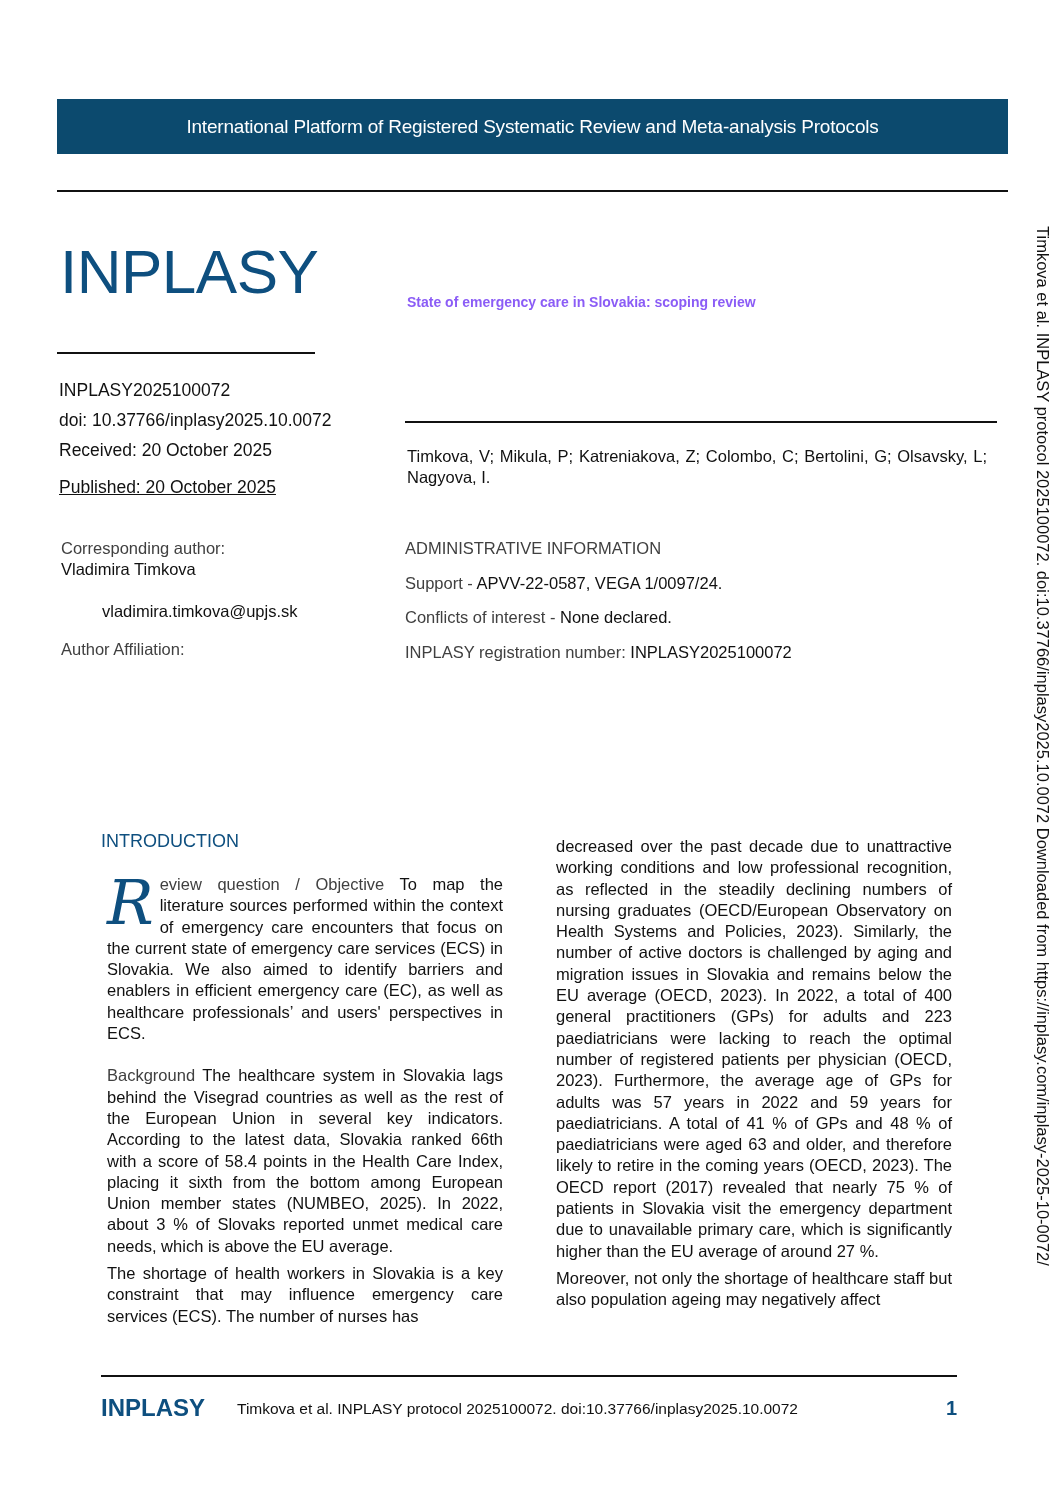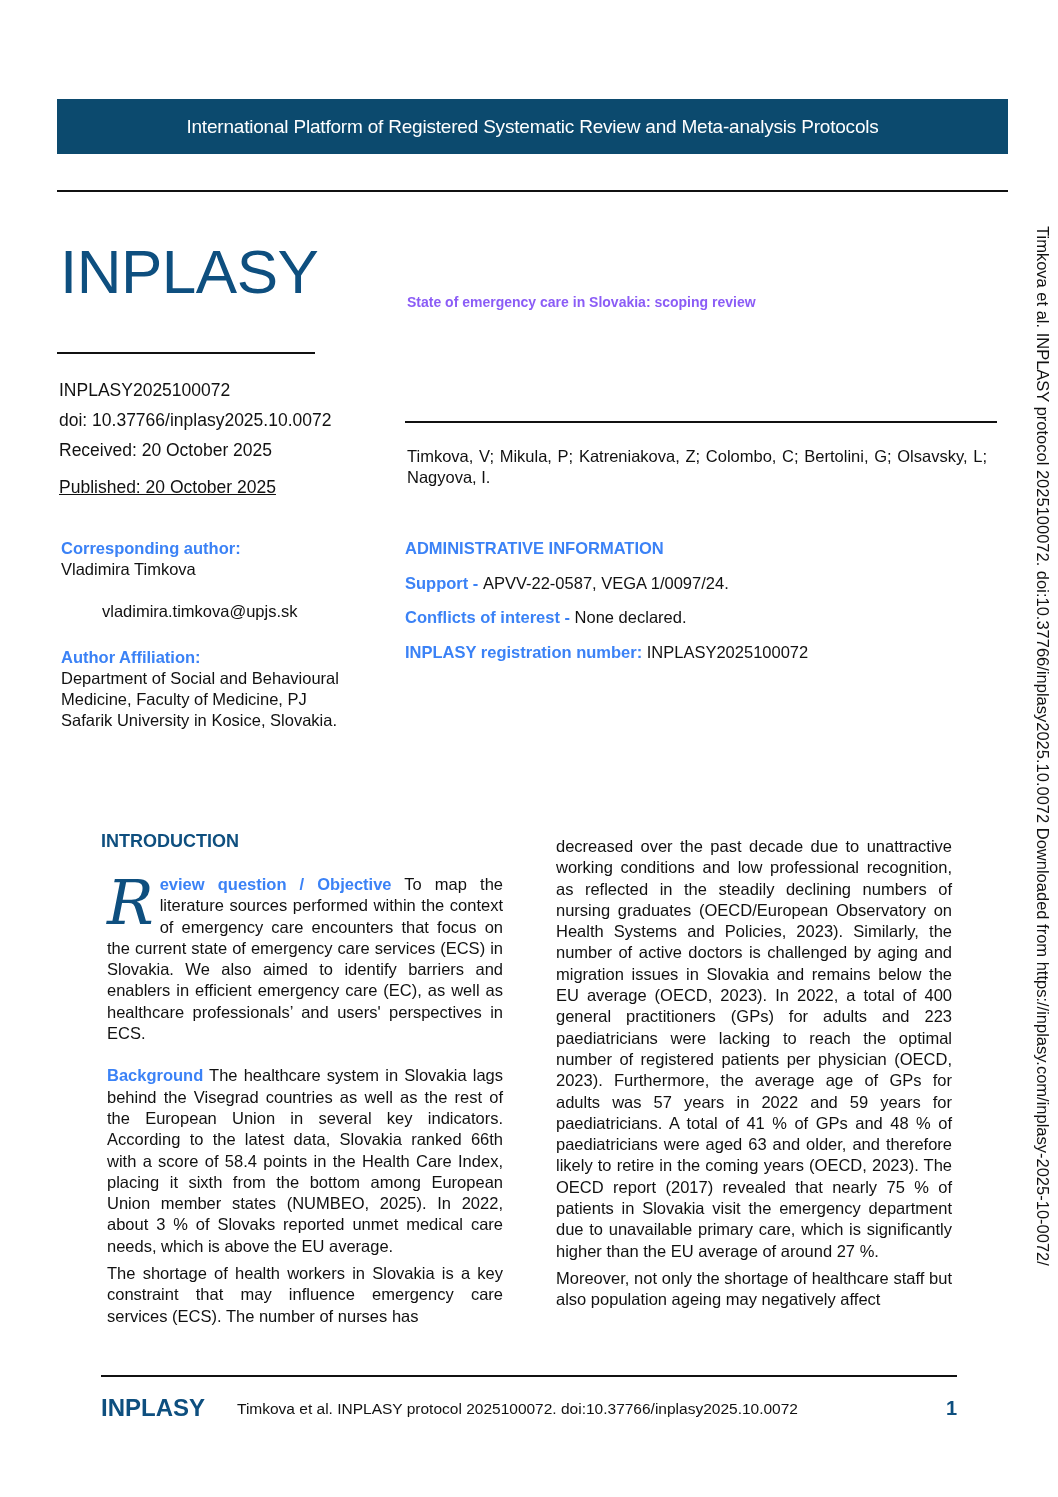--- a/index.html
+++ b/index.html
@@ -8,32 +8,32 @@
   #banner { position:absolute; left:57px; top:99px; width:951px; height:55px;
             background:#0c4a6e; color:#ffffff; display:flex; align-items:center;
             justify-content:center; font-size:19px; letter-spacing:-0.2px; }
   .rule { position:absolute; background:#111; }
   #brand { position:absolute; left:60px; top:236px; font-size:62px; color:#0e4f7f;
            letter-spacing:-0.5px; font-weight:normal; }
   #title { position:absolute; left:407px; top:294px; font-size:14px; font-weight:bold; color:#8b5cf6; }
   .meta { position:absolute; left:59px; font-size:17.5px; color:#111; }
   #authors { position:absolute; left:407px; top:446px; width:580px; font-size:16.5px;
              line-height:21px; text-align:justify; text-align-last:left; }
-  .label { font-weight:bold; color:#3b82f6; }
+  .label { font-weight:normal; color:#404040; }
   #corr { position:absolute; left:61px; top:538px; width:300px; font-size:16.5px; line-height:21px; }
   #corr p { margin:0; }
   #admin { position:absolute; left:405px; top:538px; width:582px; font-size:16.5px; }
   #admin .row { margin:0 0 13.5px 0; line-height:21px; }
   #admin .amend { text-align:justify; line-height:21px; }
   .col { position:absolute; width:408px; font-size:16.5px; line-height:21.3px;
          text-align:justify; }
   .col p { margin:6px; }
   #col1 { left:101px; top:830px; }
   #col2 { left:550px; top:830px; }
-  #intro-head { font-size:18px; font-weight:bold; color:#0e4f7f; margin:0 0 22px 0; line-height:22px; }
+  #intro-head { font-size:18px; font-weight:normal; color:#0e4f7f; margin:0 0 22px 0; line-height:22px; }
   .dropcap { float:left; font-family:"DejaVu Serif", serif; font-style:italic; color:#0e4f7f;
              font-size:62px; line-height:54px; margin:2px 6px 0 0; }
   #footer-brand { position:absolute; left:101px; top:1394px; font-size:24px; font-weight:bold; color:#0e4f7f; }
   #footer-cite { position:absolute; left:237px; top:1400px; font-size:15.5px; }
   #footer-page { position:absolute; left:946px; top:1397px; font-size:20px; font-weight:bold; color:#0e4f7f; }
   #sidebar { position:absolute; left:1030px; top:226px; width:1160px; height:24px;
              transform-origin:0 0; transform:translate(0,0) rotate(90deg) translate(0,-22px);
              font-size:16.5px; white-space:nowrap; }
 </style>
 </head>
@@ -55,22 +55,21 @@
 <div class="meta" style="top:440px;">Received: 20 October 2025</div>
 <div class="meta" style="top:477px;text-decoration:underline;">Published: 20 October 2025</div>
 
 <div class="rule" style="left:405px; top:421px; width:592px; height:2px;"></div>
 <div id="authors">Timkova, V; Mikula, P; Katreniakova, Z; Colombo, C; Bertolini, G; Olsavsky, L; Nagyova, I.</div>
 
 <div id="corr">
   <p class="label">Corresponding author:</p>
   <p>Vladimira Timkova</p>
   <p style="margin-top:21px;margin-left:41px;">vladimira.timkova@upjs.sk</p>
-  <p class="label" style="margin-top:25px;">Author Affiliation:</p>
-  <p>Department of Social and Behavioural Medicine, Faculty of Medicine, PJ Safarik University in Kosice, Slovakia.</p>
+  <p class="label" style="margin-top:17px;">Author Affiliation:</p>
 </div>
 
 <div id="admin">
   <p class="row label">ADMINISTRATIVE INFORMATION</p>
   <p class="row"><span class="label">Support - </span><span> APVV-22-0587, VEGA 1/0097/24.</span></p>
   <p class="row"><span class="label">Conflicts of interest - </span><span>None declared.</span></p>
   <p class="row"><span class="label">INPLASY registration number: </span><span>INPLASY2025100072</span></p>
 </div>
 
 <div id="col1" class="col">

